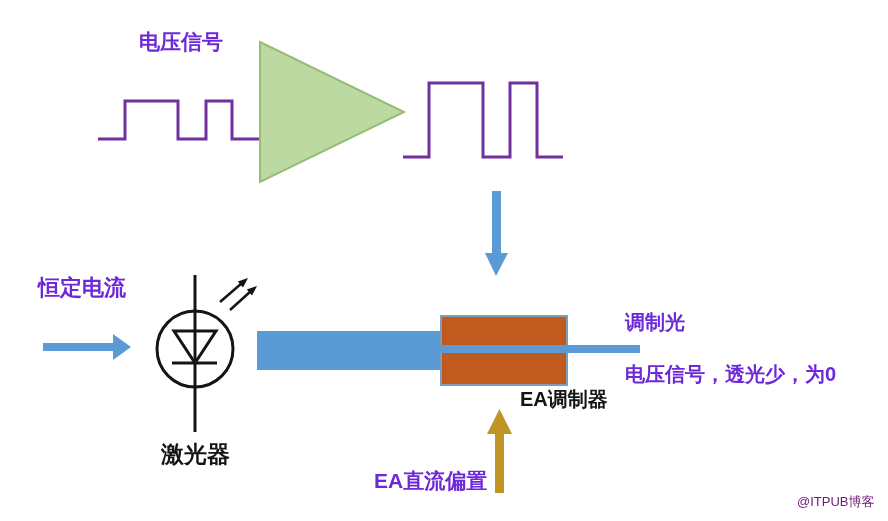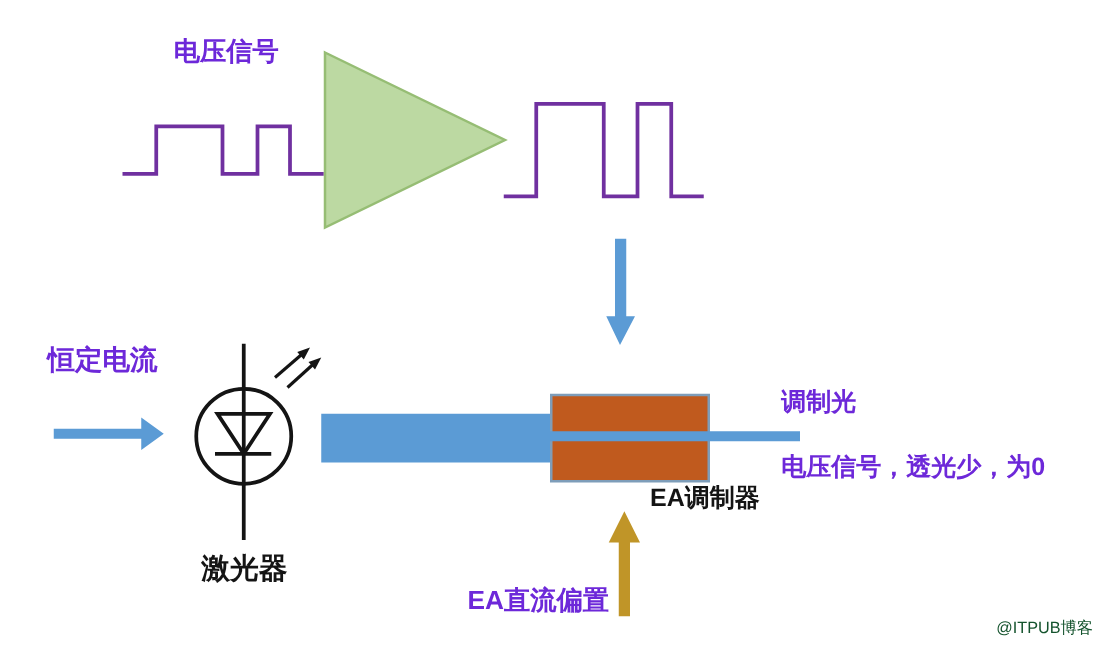--- a/index.html
+++ b/index.html
@@ -29,21 +29,21 @@
   .lbl.constant-light   { left: 266px; top: 296px; font-size: 20px; }
   .lbl.modulated-light  { left: 625px; top: 311px; font-size: 20px; }
   .lbl.gate-note        { left: 625px; top: 363px; font-size: 20px; }
   .lbl.ea-modulator     { left: 520px; top: 388px; font-size: 20px; }
   .lbl.ea-dc-bias       { left: 374px; top: 469px; font-size: 21px; }
   .lbl.laser-label      { left: 161px; top: 442px; font-size: 23px; }
   .watermark {
     position: absolute;
     left: 797px; top: 493px;
     font-size: 13px;
-    color: #14532d;
+    color: #701a75;
     font-weight: normal;
     white-space: nowrap;
   }
 </style>
 </head>
 <body>
 
 <div class="canvas">
 
   <svg class="layer-svg" width="888" height="521" viewBox="0 0 888 521">

